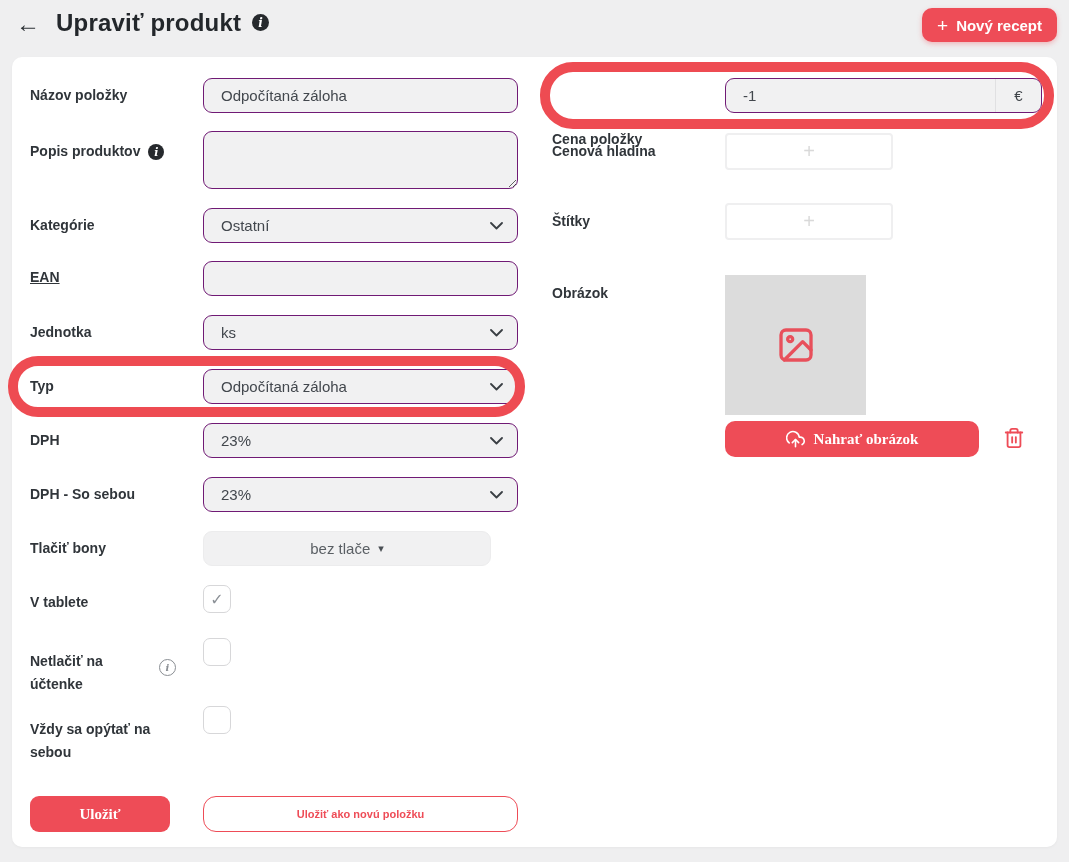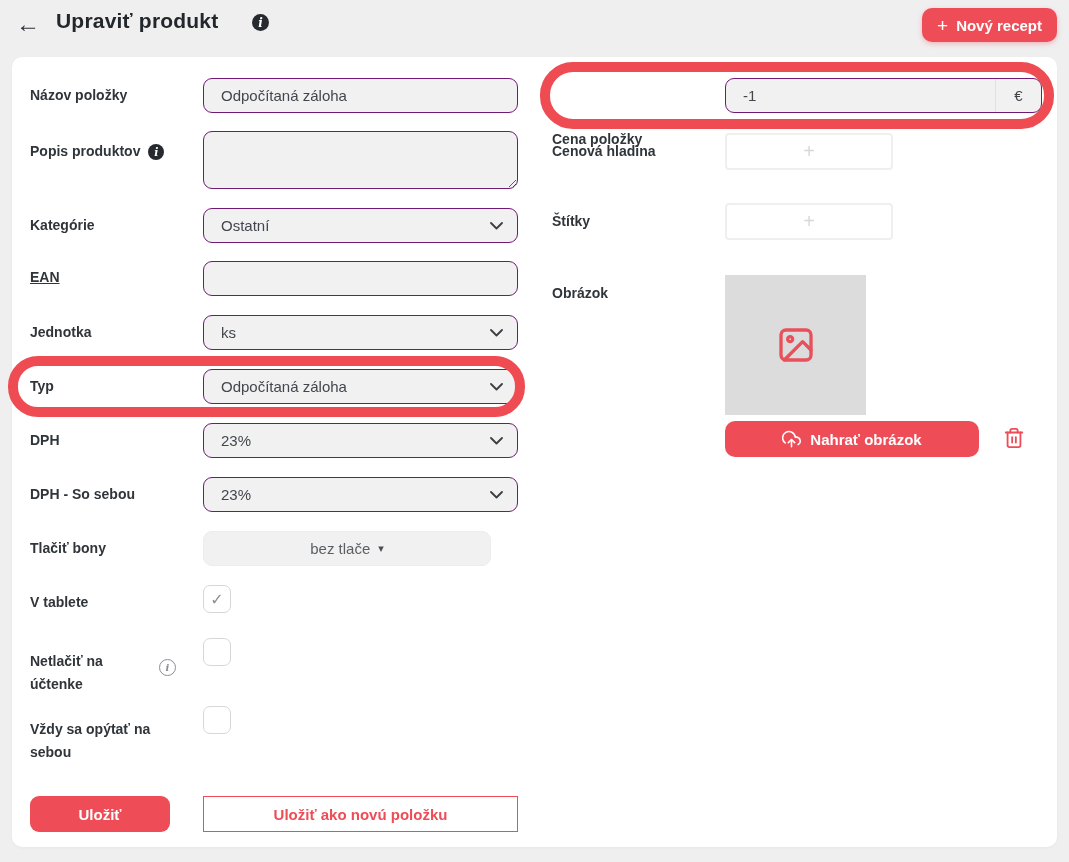--- a/index.html
+++ b/index.html
@@ -7,21 +7,21 @@
   body {
     font-family: "Liberation Sans", "DejaVu Sans", sans-serif;
     background:#efeff0;
     overflow:hidden;
     position:relative;
   }
   .abs { position:absolute; }
 
   
   .back-arrow { left:16px; top:10px; font-size:24px; font-weight:700; color:#2b3034; cursor:pointer; line-height:1.2;}
-  .page-title { left:56px; top:9px; font-size:21px; font-weight:700; color:#23272b; letter-spacing:.2px;}
+  .page-title { left:56px; top:9px; font-size:24px; font-weight:700; color:#23272b; letter-spacing:.2px;}
   .info-filled {
     display:inline-flex; align-items:center; justify-content:center;
     width:17px; height:17px; border-radius:50%; background:#26292d;
     color:#fff; font-family:"DejaVu Serif", serif; font-style:italic; font-weight:700; font-size:12px;
     vertical-align:middle;
   }
   .title-info { left:252px; top:14px; }
   .btn-new-recipe {
     right:12px; top:8px; height:34px; padding:0 15px;
     background:#ee4c57; color:#fff; border:none; border-radius:10px;
@@ -85,28 +85,28 @@
     color:#d9d9d9; font-size:20px; font-weight:400;
   }
 
   .img-placeholder {
     width:141px; height:140px; background:#dcdcdc;
     display:flex; align-items:center; justify-content:center;
   }
 
   .btn-red {
     background:#ee4c57; color:#fff; border:none; border-radius:9px;
-    font-family:Liberation Sans, sans-serif; font-size:15px; font-weight:700; cursor:pointer;
+    font-family:Liberation Serif, serif; font-size:15px; font-weight:700; cursor:pointer;
     display:flex; align-items:center; justify-content:center; gap:9px;
   }
   .btn-upload { width:254px; height:36px; border-radius:10px; }
   .btn-save { width:140px; height:36px; }
   .btn-outline-red {
-    width:315px; height:36px; background:#fff; border:1px solid #ee4c57; border-radius:0;
-    color:#ee4c57; font-family:inherit; font-size:15px; font-weight:700; cursor:pointer;
+    width:315px; height:36px; background:#fff; border:1px solid #ee4c57; border-radius:13px;
+    color:#ee4c57; font-family:inherit; font-size:11px; font-weight:700; cursor:pointer;
   }
   .trash-btn { background:none; border:none; cursor:pointer; padding:0; }
 
   
   .ring {
     position:absolute; border:10px solid #ee4b52; pointer-events:none; z-index:50;
   }
   .ring-price { left:540px; top:62px; width:514px; height:67px; border-radius:33px; }
   .ring-type  { left:8px;  top:356px; width:517px; height:61px; border-radius:30px; }
 

